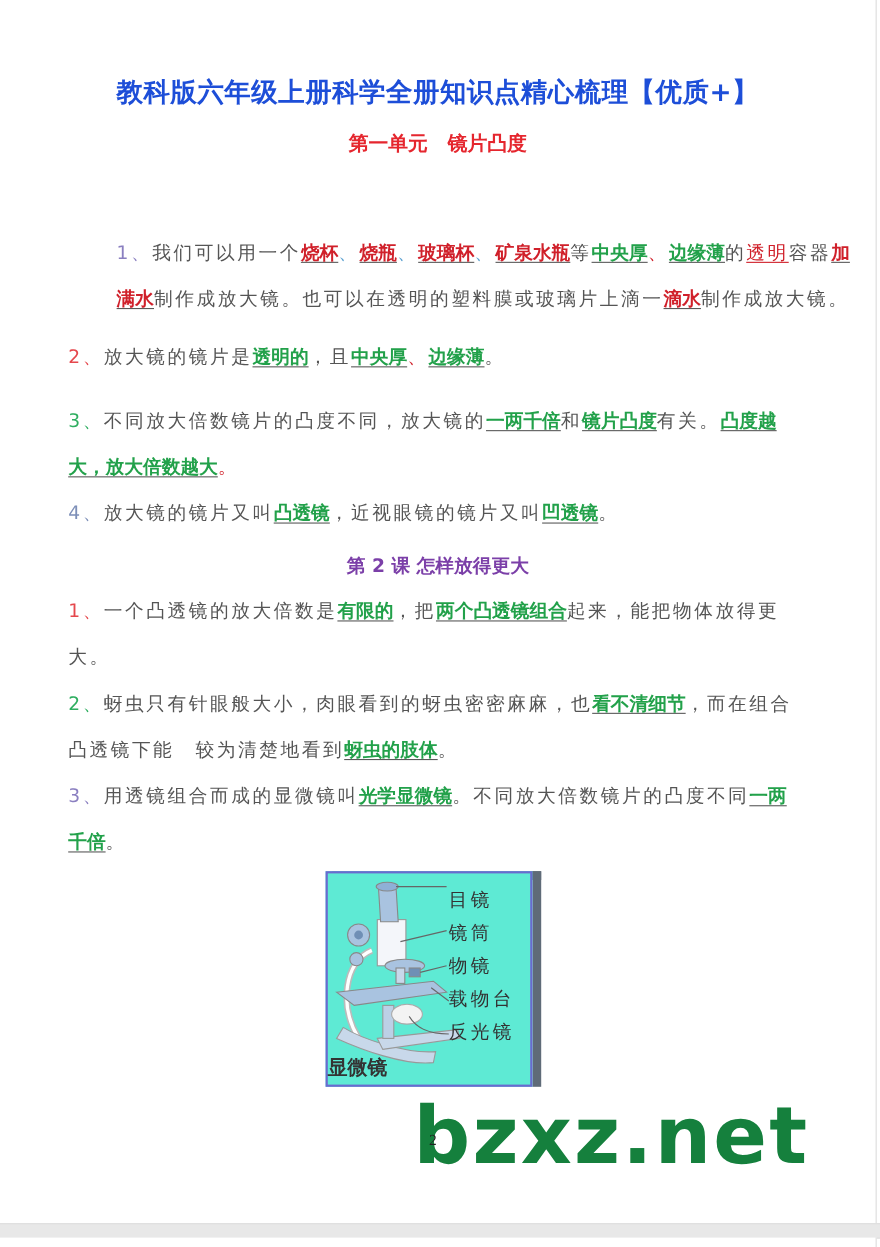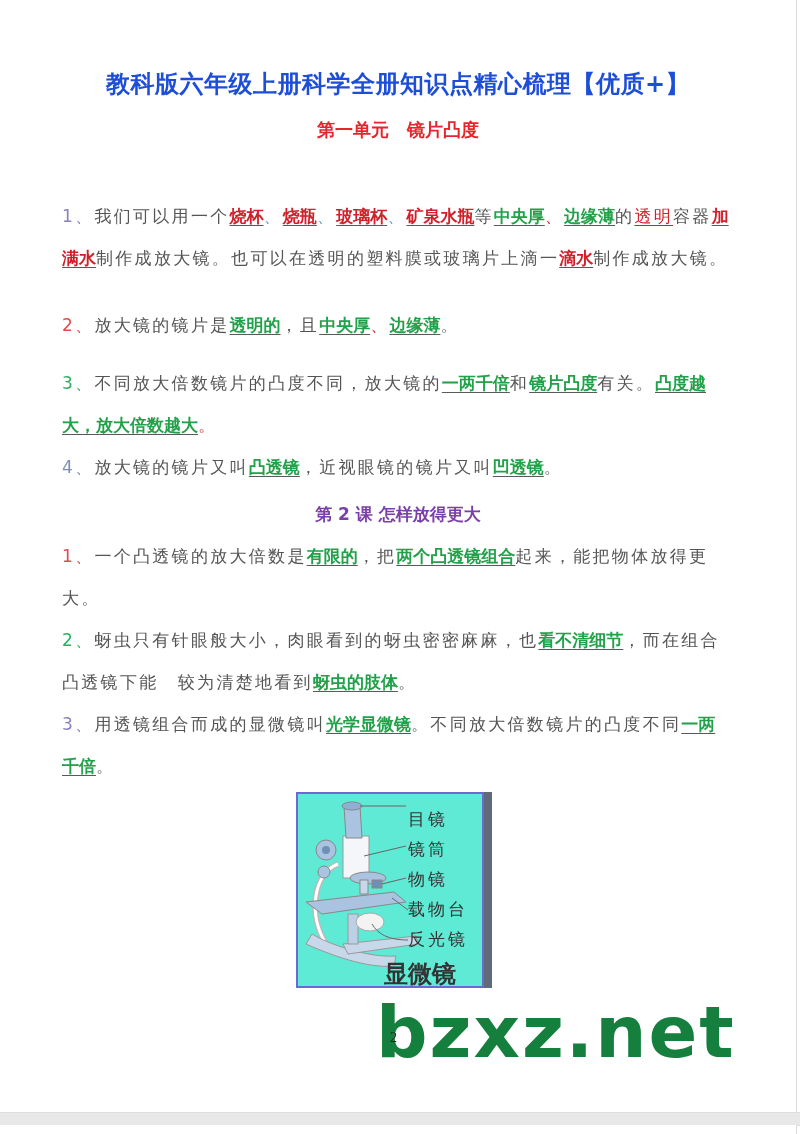--- a/index.html
+++ b/index.html
@@ -31,39 +31,39 @@
   .sep-r { color: #d0202a; }
   .sep-b { color: #5aa0d0; }
   .dot-r { color: #d0202a; }
 
   .figure { position: absolute; left: 296px; top: 792px; width: 196px; height: 204px; }
   .fig-frame { position: absolute; left: 0; top: 0; width: 188px; height: 196px; border: 2px solid #6a6ad0; background: #5eead4; box-sizing: border-box; }
   .fig-shadow-top { position: absolute; left: 6px; top: 0; width: 190px; height: 8px; background: #5f6b78; }
   .fig-shadow-right { position: absolute; left: 188px; top: 0; width: 8px; height: 196px; background: #5f6b78; }
   .fig-labels { position: absolute; left: 110px; top: 10px; font-size: 17px; color: #333; letter-spacing: 3px; }
   .fig-labels div { height: 30px; line-height: 30px; }
-  .fig-caption { position: absolute; left: 0; width: 188px; top: 164px; text-align: center;
-                 font-family: "DejaVu Sans", "Liberation Sans", sans-serif; font-weight: bold; font-size: 24px; color: #333; padding-left: 28px; }
+  .fig-caption { position: absolute; left: 0; width: 188px; top: 164px; 
+                 font-family: "DejaVu Sans", "Liberation Sans", sans-serif; font-weight: bold; font-size: 18px; color: #333; }
 
   .pageno { position: absolute; left: 390px; top: 1030px; font-family: "Liberation Serif", serif; font-size: 14px; color: #222; }
   .watermark { position: absolute; left: 376px; top: 990px; font-family: "DejaVu Sans", "Liberation Sans", sans-serif; font-weight: bold; font-size: 72px; color: #15803d; letter-spacing: 2px; }
 </style>
 </head>
 <body>
 
 <div class="page">
 
   <div class="h1">教科版六年级上册科学全册知识点精心梳理【优质+】</div>
 
   <div class="h2">
     <span>第一单元</span><span class="gapsp"></span><span>镜片凸度</span>
   </div>
 
 
-  <div class="para" style="top:195px;">
+  <div class="para" style="top:209px;margin-left:44px;">
     <span class="num n-purple">1、</span><span>我们可以用一个</span><span class="kr">烧杯</span><span class="sep-b">、</span><span class="kr">烧瓶</span><span class="sep-b">、</span><span class="kr">玻璃杯</span><span class="sep-b">、</span><span class="kr">矿泉水瓶</span><span>等</span><span class="kg">中央厚</span><span class="sep-r">、</span><span class="kg">边缘薄</span><span>的</span><span class="kt">透明</span><span>容器</span><span class="kr">加满水</span><span>制作成放大镜。也可以在透明的塑料膜或玻璃片上滴一</span><span class="kr">滴水</span><span>制作成放大镜。</span>
   </div>
 
   <div class="para" style="top:304px;">
     <span class="num n-red">2、</span><span>放大镜的镜片是</span><span class="kg">透明的</span><span>，且</span><span class="kg">中央厚</span><span class="sep-r">、</span><span class="kg">边缘薄</span><span>。</span>
   </div>
 
   <div class="para" style="top:362px;">
     <span class="num n-green">3、</span><span>不同放大倍数镜片的凸度不同，放大镜的</span><span class="kg">一两千倍</span><span>和</span><span class="kg">镜片凸度</span><span>有关。</span><span class="kg">凸度越大，放大倍数越大</span><span class="dot-r">。</span>
   </div>

